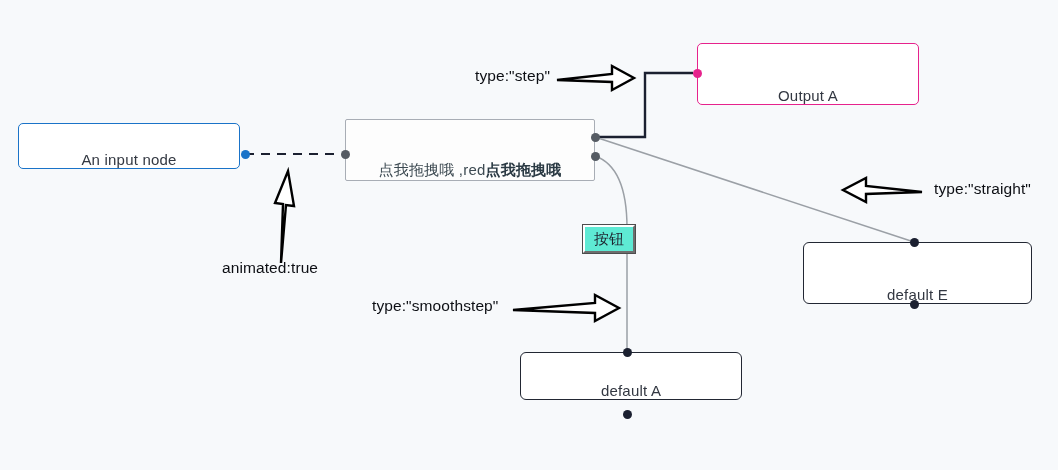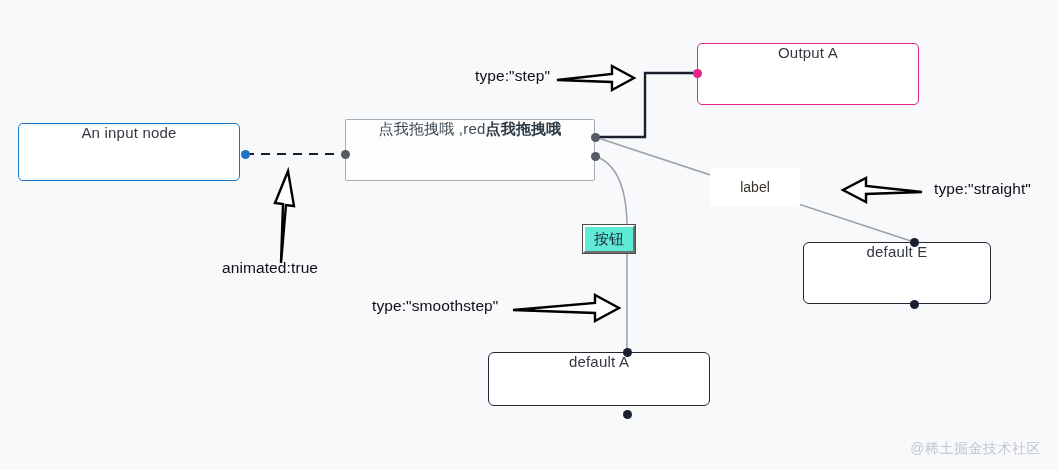--- a/index.html
+++ b/index.html
@@ -26,29 +26,29 @@
     width: 1058px;
     height: 470px;
     pointer-events: none;
   }
   
   .node {
     position: absolute;
     box-sizing: border-box;
     background: #ffffff;
     display: flex;
-    align-items: flex-start;
+    align-items: flex-end;
     justify-content: center;
     font-size: 15px;
     color: #333842;
     letter-spacing: .2px;
   }
   .node-input {
     left: 18px; top: 123px;
-    width: 222px; height: 58px;
+    width: 222px; height: 46px;
     border: 1.6px solid #1a73c8;
     border-radius: 5px;
   }
   .node-output {
     left: 697px; top: 43px;
     width: 222px; height: 62px;
     border: 1.6px solid #e6228c;
     border-radius: 5px;
   }
   .node-custom {
@@ -63,26 +63,26 @@
   }
   .node-custom .bold {
     font-weight: bold;
     color: #2b3a44;
   }
   .node-default {
     border: 1.4px solid #222733;
     border-radius: 6px;
   }
   .node-defA {
-    left: 488px; top: 352px;
-    width: 222px; height: 54px;
+    left: 520px; top: 352px;
+    width: 222px; height: 48px;
   }
   .node-defE {
     left: 803px; top: 242px;
-    width: 188px; height: 62px;
+    width: 229px; height: 62px;
   }
 
   
   .handle {
     position: absolute;
     width: 9px; height: 9px;
     border-radius: 50%;
     box-sizing: border-box;
   }
   .h-blue  { background: #1a73c8; }
@@ -183,21 +183,20 @@
   </div>
   <div class="handle h-dark" style="left:622.5px; top:347.5px;"></div>
   <div class="handle h-dark" style="left:622.5px; top:409.5px;"></div>
 
   <div class="node node-default node-defE">
     <span>default E</span>
   </div>
   <div class="handle h-dark" style="left:909.5px; top:237.5px;"></div>
   <div class="handle h-dark" style="left:909.5px; top:299.5px;"></div>
 
-  <div class="edge-label">label</div>
 
   <button class="edge-button">按钮</button>
 
   <svg class="svg-layer" viewBox="0 0 1058 470" width="1058" height="470">
 
     <g>
       <path d="M 557 80 L 612 74 L 612 66 L 634 78 L 612 90 L 612 82 Z" fill="#ffffff" stroke="#000000" stroke-width="2.4" stroke-linejoin="miter"></path>
     </g>
 
     <g>
@@ -211,14 +210,13 @@
     <g>
       <path d="M 281 263 L 286 205 L 294 206 L 288 171 L 275 203 L 283 204 Z" fill="#ffffff" stroke="#000000" stroke-width="2.4" stroke-linejoin="miter"></path>
     </g>
   </svg>
 
   <div class="anno anno-step">type:"step"</div>
   <div class="anno anno-smoothstep">type:"smoothstep"</div>
   <div class="anno anno-straight">type:"straight"</div>
   <div class="anno anno-animated">animated:true</div>
 
-  <div class="watermark">@稀土掘金技术社区</div>
 </div>
 
 </body></html>

